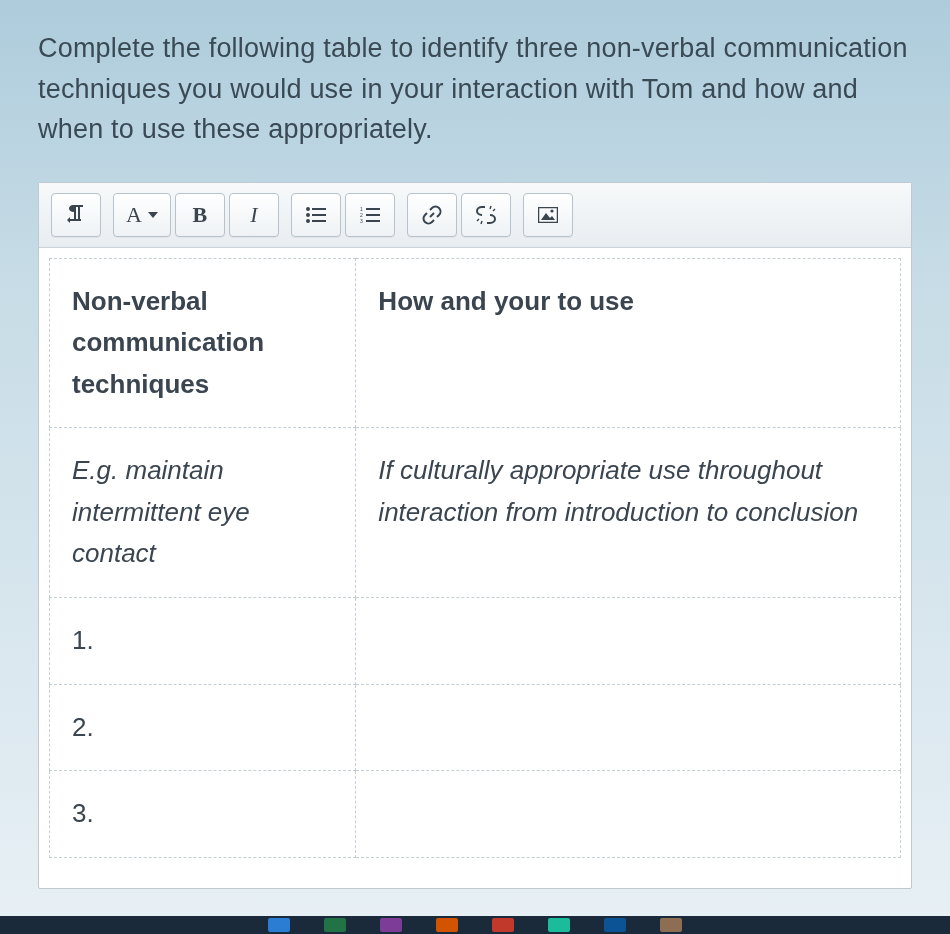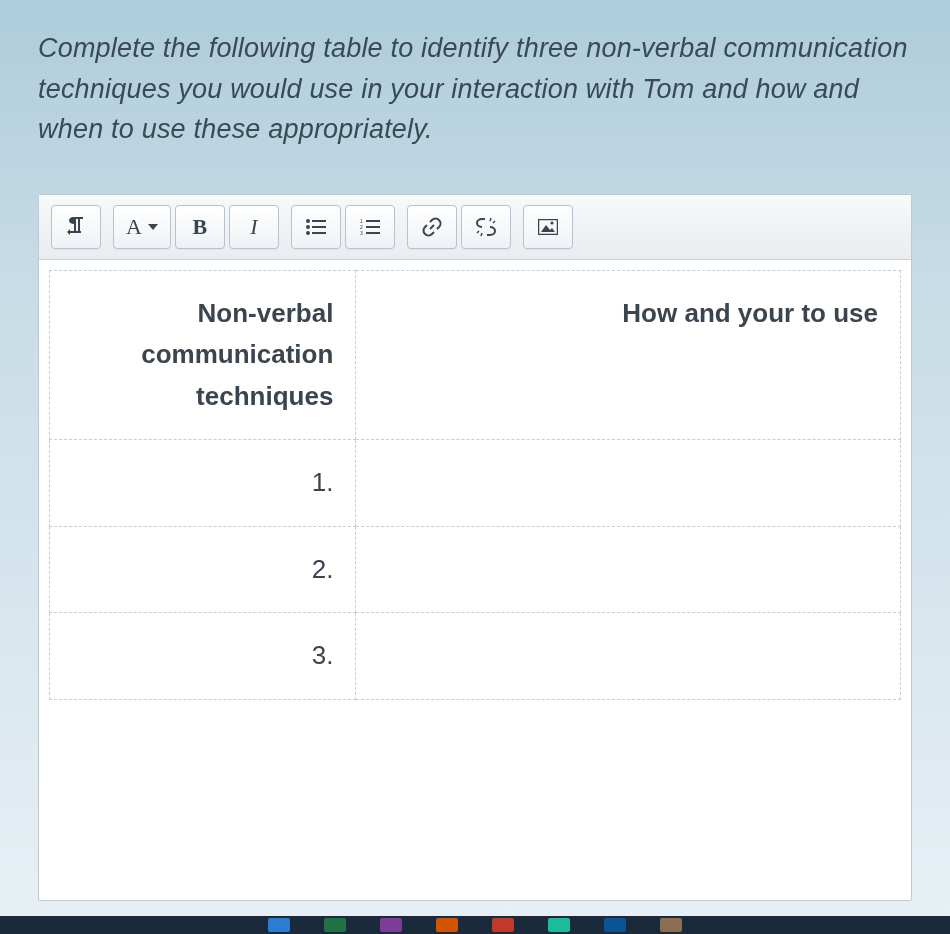--- a/index.html
+++ b/index.html
@@ -9,23 +9,22 @@
     width: 950px;
     height: 934px;
     padding: 28px 38px 0 38px;
     color: #3a4a55;
     overflow: hidden;
   }
   .question {
     font-size: 27px;
     line-height: 1.5;
     color: #3a4a55;
-    margin-bottom: 44px;
+    margin-bottom: 32px;
     letter-spacing: 0.2px;
-    font-style: italic;
   }
   .editor-box {
     background: #fff;
     border: 1px solid #c0c8d0;
     border-radius: 2px;
     width: 100%;
   }
   .toolbar {
     background: linear-gradient(180deg, #f7f9fa 0%, #e8edf1 100%);
     border-bottom: 1px solid #c9d1d9;
@@ -65,21 +64,20 @@
   .bold-btn { font-family: Georgia, serif; font-weight: bold; font-size: 22px;}
   .italic-btn { font-family: Georgia, serif; font-style: italic; font-size: 22px;}
 
   .content-area {
     padding: 10px;
     min-height: 640px;
   }
   table.answer-table {
     width: 100%;
     border-collapse: collapse;
-    text-align: right;
   }
   table.answer-table td {
     border: 1px dashed #c5cdd5;
     padding: 22px 22px;
     font-size: 26px;
     line-height: 1.6;
     color: #3a4550;
     vertical-align: top;
   }
   .col1 { width: 36%; }
@@ -186,20 +184,24 @@
     </div>
 
   </div>
 
   <div class="content-area">
     <table class="answer-table">
       <tbody>
           <tr>
         <td class="col1 hdr">Non-verbal communication techniques</td>
         <td class="col2 hdr">How and your to use</td>
+      </tr>
+      <tr class="example-row">
+        <td class="col1">E.g. maintain intermittent eye contact</td>
+        <td class="col2">If culturally appropriate use throughout interaction from introduction to conclusion</td>
       </tr>
       <tr class="num-row">
         <td class="col1">1.</td>
         <td class="col2"></td>
       </tr>
       <tr class="num-row">
         <td class="col1">2.</td>
         <td class="col2"></td>
       </tr>
       <tr class="num-row">

